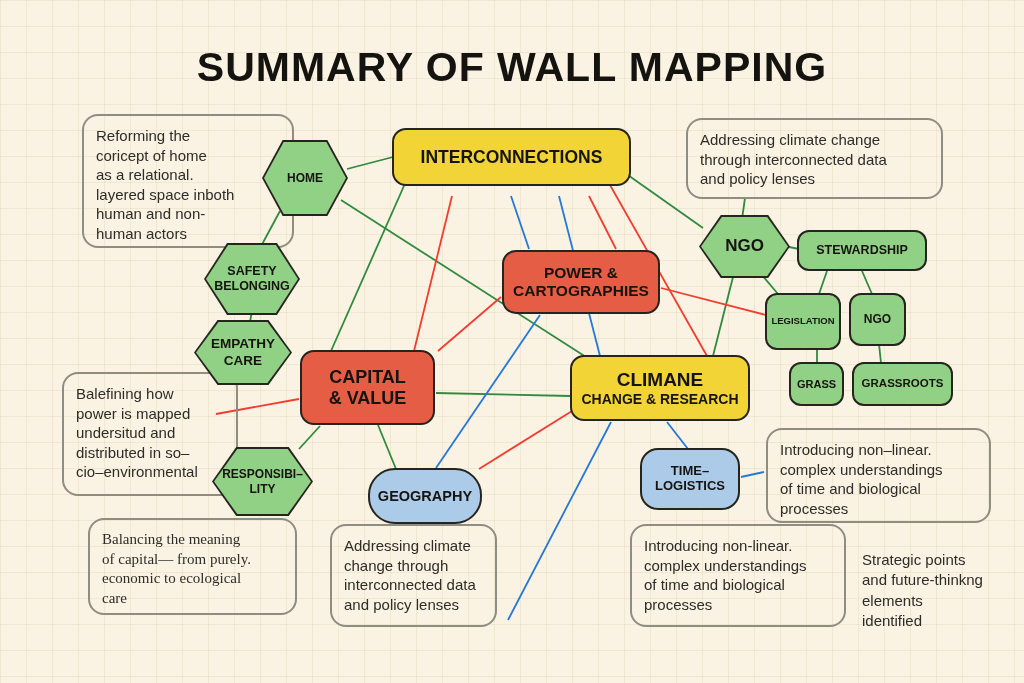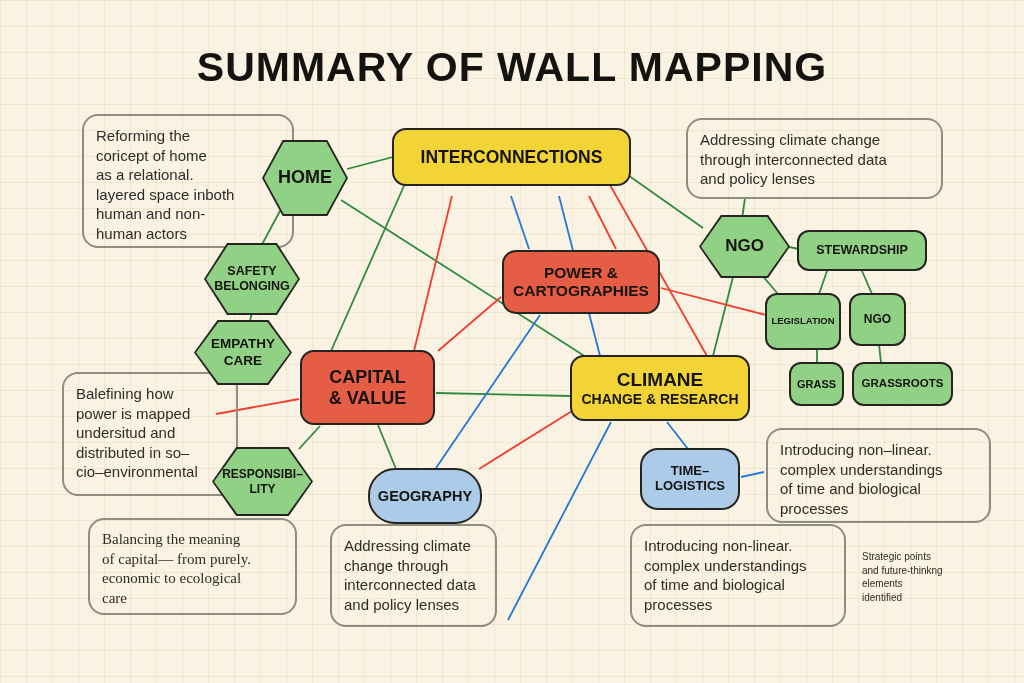--- a/index.html
+++ b/index.html
@@ -48,21 +48,21 @@
     color:#16140f;font-weight:700;text-align:center;line-height:1.2;white-space:pre-line;}
   
   .note{
     position:absolute;z-index:2;
     border:2px solid #8f8c82;border-radius:16px;
     padding:10px 12px;box-sizing:border-box;
     color:#2e2c28;font-size:15px;line-height:1.3;white-space:pre-line;
   }
   .note-plain{
     position:absolute;z-index:2;
-    color:#2e2c28;font-size:10px;line-height:1.35;white-space:pre-line;
+    color:#2e2c28;font-size:15px;line-height:1.35;white-space:pre-line;
   }
   .sub{font-weight:700;}
 </style>
 </head>
 <body>
 
 <div id="canvas">
 
   <svg id="edges" width="1024" height="683">
       <line x1="347" y1="169" x2="393" y2="157" stroke="#2e8b3d" stroke-width="1.8"></line>
@@ -153,21 +153,21 @@
   <div class="node greenrect" style="left:789px;top:362px;width:55px;height:44px;font-size:11px;">GRASS</div>
   <div class="node greenrect" style="left:852px;top:362px;width:101px;height:44px;font-size:11.5px;">GRASSROOTS</div>
 
   <div class="node blue pill" style="left:368px;top:468px;width:114px;height:56px;font-size:14.5px;">GEOGRAPHY</div>
   <div class="node blue" style="left:640px;top:448px;width:100px;height:62px;font-size:13px;border-radius:18px;">TIME–
 LOGISTICS</div>
 
   <div class="hex" style="left:262px;top:140px;width:86px;height:76px;">
     <div class="hx-border"></div>
     <div class="hx-fill"></div>
-    <div class="hx-label" style="font-size:18px;">HOME</div>
+    <div class="hx-label" style="font-size:12px;">HOME</div>
   </div>
 
   <div class="hex" style="left:204px;top:243px;width:96px;height:72px;">
     <div class="hx-border"></div>
     <div class="hx-fill"></div>
     <div class="hx-label" style="font-size:12.5px;">SAFETY
 BELONGING</div>
   </div>
 
   <div class="hex" style="left:194px;top:320px;width:98px;height:65px;">

